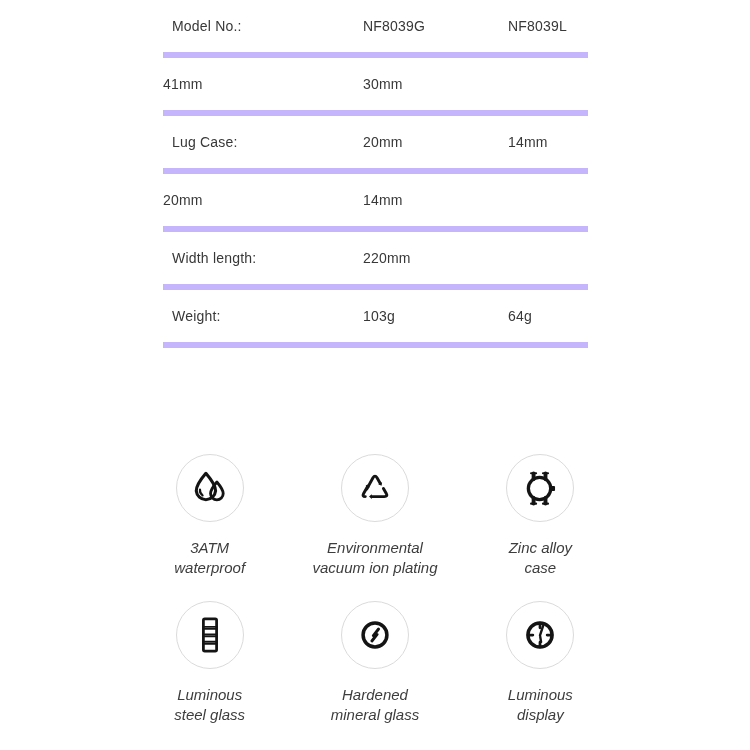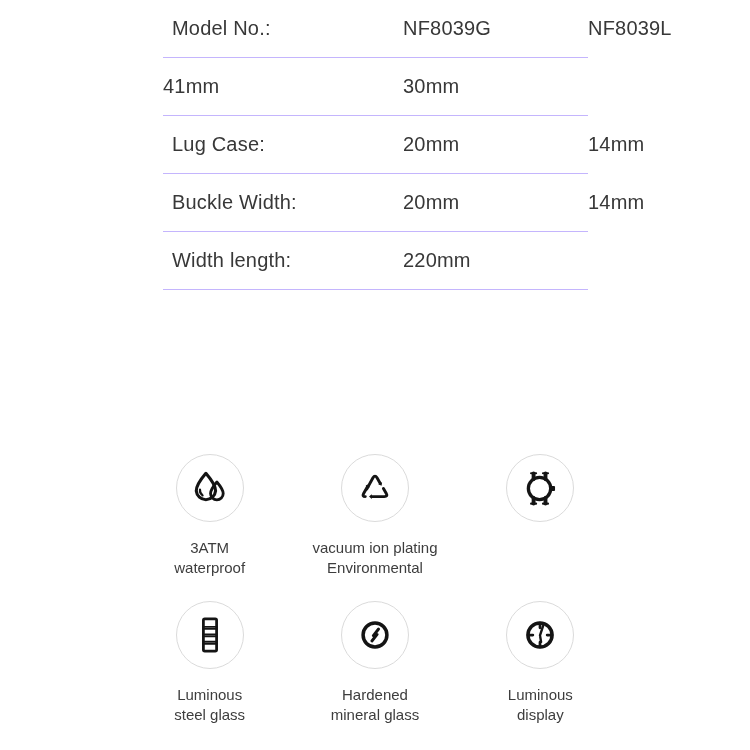--- a/index.html
+++ b/index.html
@@ -5,36 +5,37 @@
   html,body{margin:0;padding:0;}
   body{
     width:750px;height:750px;background:#ffffff;position:relative;
     font-family:"Liberation Sans","DejaVu Sans",sans-serif;
     overflow:hidden;
   }
   .spec-table{position:absolute;left:163px;top:0;width:425px;}
   .spec-row{
     height:58px;box-sizing:border-box;
     display:grid;grid-template-columns:200px 145px 1fr;align-items:center;
-    border-bottom:1px solid #c4b5fd;
-    font-size:20px;color:#383838;letter-spacing:.2px;gap:40px;
+    border-bottom:6px solid #c4b5fd;
+    font-size:14px;color:#383838;letter-spacing:.2px;
   }
   .spec-label{padding-left:9px;}
   .features{
     position:absolute;left:127px;top:454px;width:496px;
     display:grid;grid-template-columns:repeat(3,1fr);row-gap:24px;
   }
   .feature{display:flex;flex-direction:column;align-items:center;}
   .icon-circle{
     width:66px;height:66px;border:1px solid #dbdbdb;border-radius:50%;
     background:#fff;display:flex;align-items:center;justify-content:center;
   }
   .feature-label{
     margin-top:16px;font-size:15px;line-height:19.5px;color:#3d3d3d;
     text-align:center;
+    font-style:italic;
   }
   .feature-label span{display:block;white-space:nowrap;}
   svg{display:block;}
   .stroke{fill:none;stroke:#141414;stroke-linecap:round;stroke-linejoin:round;}
   .fillk{fill:#141414;stroke:none;}
 </style>
 </head>
 <body>
 
 <div class="spec-table">
@@ -46,27 +47,31 @@
   <div class="spec-row">
     <span>41mm</span>
     <span>30mm</span>
   </div>
   <div class="spec-row">
     <span class="spec-label">Lug Case:</span>
     <span>20mm</span>
     <span>14mm</span>
   </div>
   <div class="spec-row">
-    <span class="spec-label">Buckle Width:</span>
     <span>20mm</span>
     <span>14mm</span>
   </div>
   <div class="spec-row">
     <span class="spec-label">Width length:</span>
     <span>220mm</span>
+  </div>
+  <div class="spec-row">
+    <span class="spec-label">Weight:</span>
+    <span>103g</span>
+    <span>64g</span>
   </div>
 </div>
 
 <div class="features">
 
   <div class="feature">
     <div class="icon-circle">
       <svg viewBox="0 0 48 48" width="44" height="44">
         <path class="stroke" stroke-width="3.4" d="M19.5 8 C19.5 8 9 20.3 9 27.2 A10.6 10.6 0 0 0 30.1 27.2 C30.1 20.3 19.5 8 19.5 8 Z"></path>
         <path class="stroke" stroke-width="3.1" fill="#ffffff" d="M31.5 17.5 C31.5 17.5 24.6 25.6 24.6 30.1 A6.9 6.9 0 0 0 38.4 30.1 C38.4 25.6 31.5 17.5 31.5 17.5 Z"></path>
@@ -84,33 +89,37 @@
       <svg viewBox="0 0 48 48" width="44" height="44">
         <path class="stroke" stroke-width="3.2" d="M15 25.2 L21.8 12.9 Q24 9.2 26.2 12.9 L29.6 18.8"></path>
         <polygon class="fillk" points="31.2,21.6 31.7,17.6 27.5,20"></polygon>
         <path class="stroke" stroke-width="3.2" d="M33.2 24.6 L36.3 30 Q38.2 33.4 34.2 33.4 L20.6 33.4"></path>
         <polygon class="fillk" points="17.4,33.4 20.6,30.9 20.6,35.9"></polygon>
         <path class="stroke" stroke-width="3.2" d="M13.4 33.4 Q9.8 33.4 11.6 30 L15.9 22.4"></path>
         <polygon class="fillk" points="17.5,19.6 18,23.6 13.8,21.2"></polygon>
       </svg>
     </div>
     <div class="feature-label">
+      <span>Environmental</span>
       <span>vacuum ion plating</span>
-      <span>Environmental</span>
     </div>
   </div>
 
   <div class="feature">
     <div class="icon-circle">
       <svg viewBox="0 0 48 48" width="44" height="44">
         <circle class="stroke" stroke-width="3.6" cx="23.5" cy="24.5" r="12.2"></circle>
         <path class="stroke" stroke-width="4.2" stroke-linecap="butt" d="M17 8 V14.2 M30 8 V14.2 M17 34.8 V41 M30 34.8 V41"></path>
         <path class="stroke" stroke-width="2.4" stroke-linecap="butt" d="M14.3 7.9 H19.7 M27.3 7.9 H32.7 M14.3 41.1 H19.7 M27.3 41.1 H32.7"></path>
         <rect class="fillk" x="36.2" y="21.8" width="4.2" height="5.4" rx="1"></rect>
       </svg>
+    </div>
+    <div class="feature-label">
+      <span>Zinc alloy</span>
+      <span>case</span>
     </div>
   </div>
 
   <div class="feature">
     <div class="icon-circle">
       <svg viewBox="0 0 48 48" width="44" height="44">
         <rect class="stroke" stroke-width="3" x="16.8" y="6.5" width="14.4" height="35" rx="1.5"></rect>
         <path class="stroke" stroke-width="2" stroke-linecap="butt" d="M16.8 15.2 H31.2 M16.8 17.4 H31.2 M16.8 23.3 H31.2 M16.8 25.5 H31.2 M16.8 31.4 H31.2 M16.8 33.6 H31.2"></path>
       </svg>
     </div>

